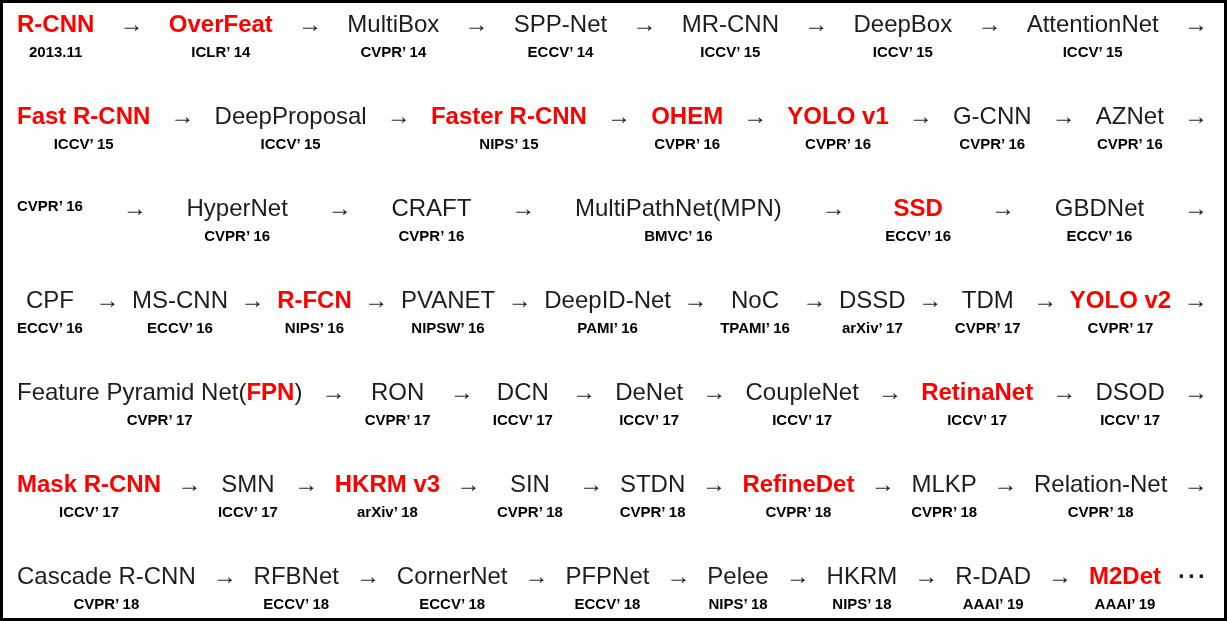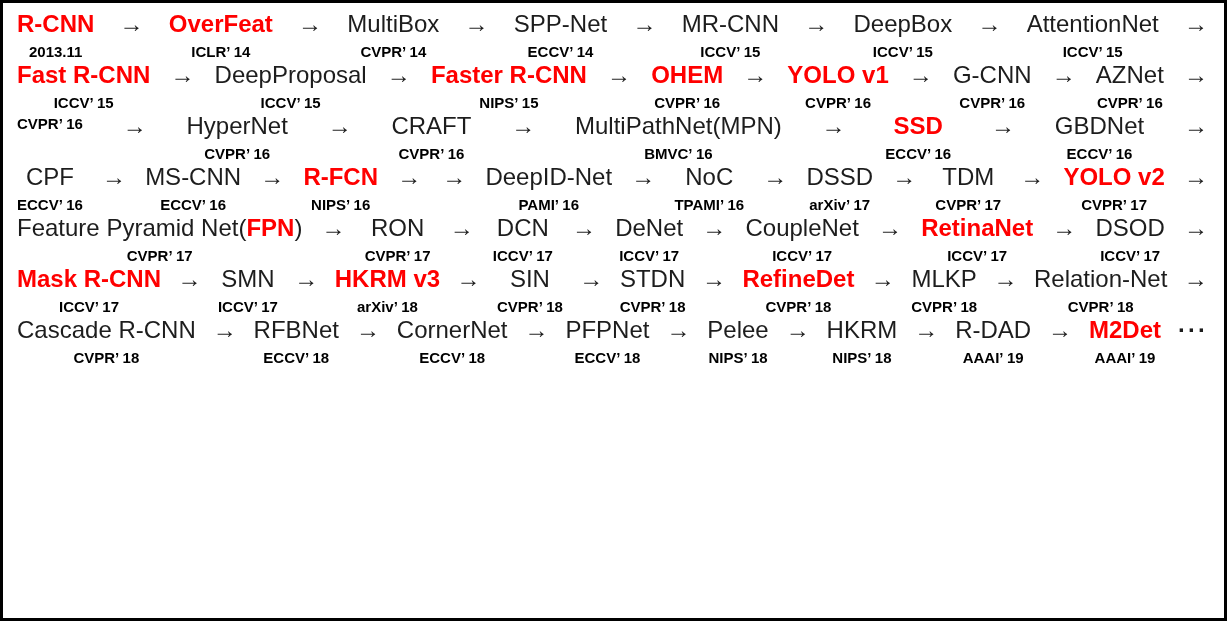--- a/index.html
+++ b/index.html
@@ -8,21 +8,21 @@
     background: #ffffff;
   }
   .frame {
     box-sizing: border-box;
     width: 1227px;
     height: 621px;
     border: 3px solid #000000;
     background: #ffffff;
     display: flex;
     flex-direction: column;
-    justify-content: flex-start;
+    justify-content: space-between;
     padding: 6px 14px;
     font-family: "Liberation Sans", sans-serif;
     overflow: hidden;
   }
   .row {
     display: flex;
     align-items: flex-start;
     justify-content: space-between;
   }
   .node {
@@ -177,20 +177,24 @@
       <div class="node">
         <div class="name"><span>MS-CNN</span></div>
         <div class="venue">ECCV’ 16</div>
       </div>
       <span class="arrow">→</span>
       <div class="node">
         <div class="name"><span class="red">R-FCN</span></div>
         <div class="venue">NIPS’ 16</div>
       </div>
       <span class="arrow">→</span>
+      <div class="node">
+        <div class="name"><span>PVANET</span></div>
+        <div class="venue">NIPSW’ 16</div>
+      </div>
       <span class="arrow">→</span>
       <div class="node">
         <div class="name"><span>DeepID-Net</span></div>
         <div class="venue">PAMI’ 16</div>
       </div>
       <span class="arrow">→</span>
       <div class="node">
         <div class="name"><span>NoC</span></div>
         <div class="venue">TPAMI’ 16</div>
       </div>

